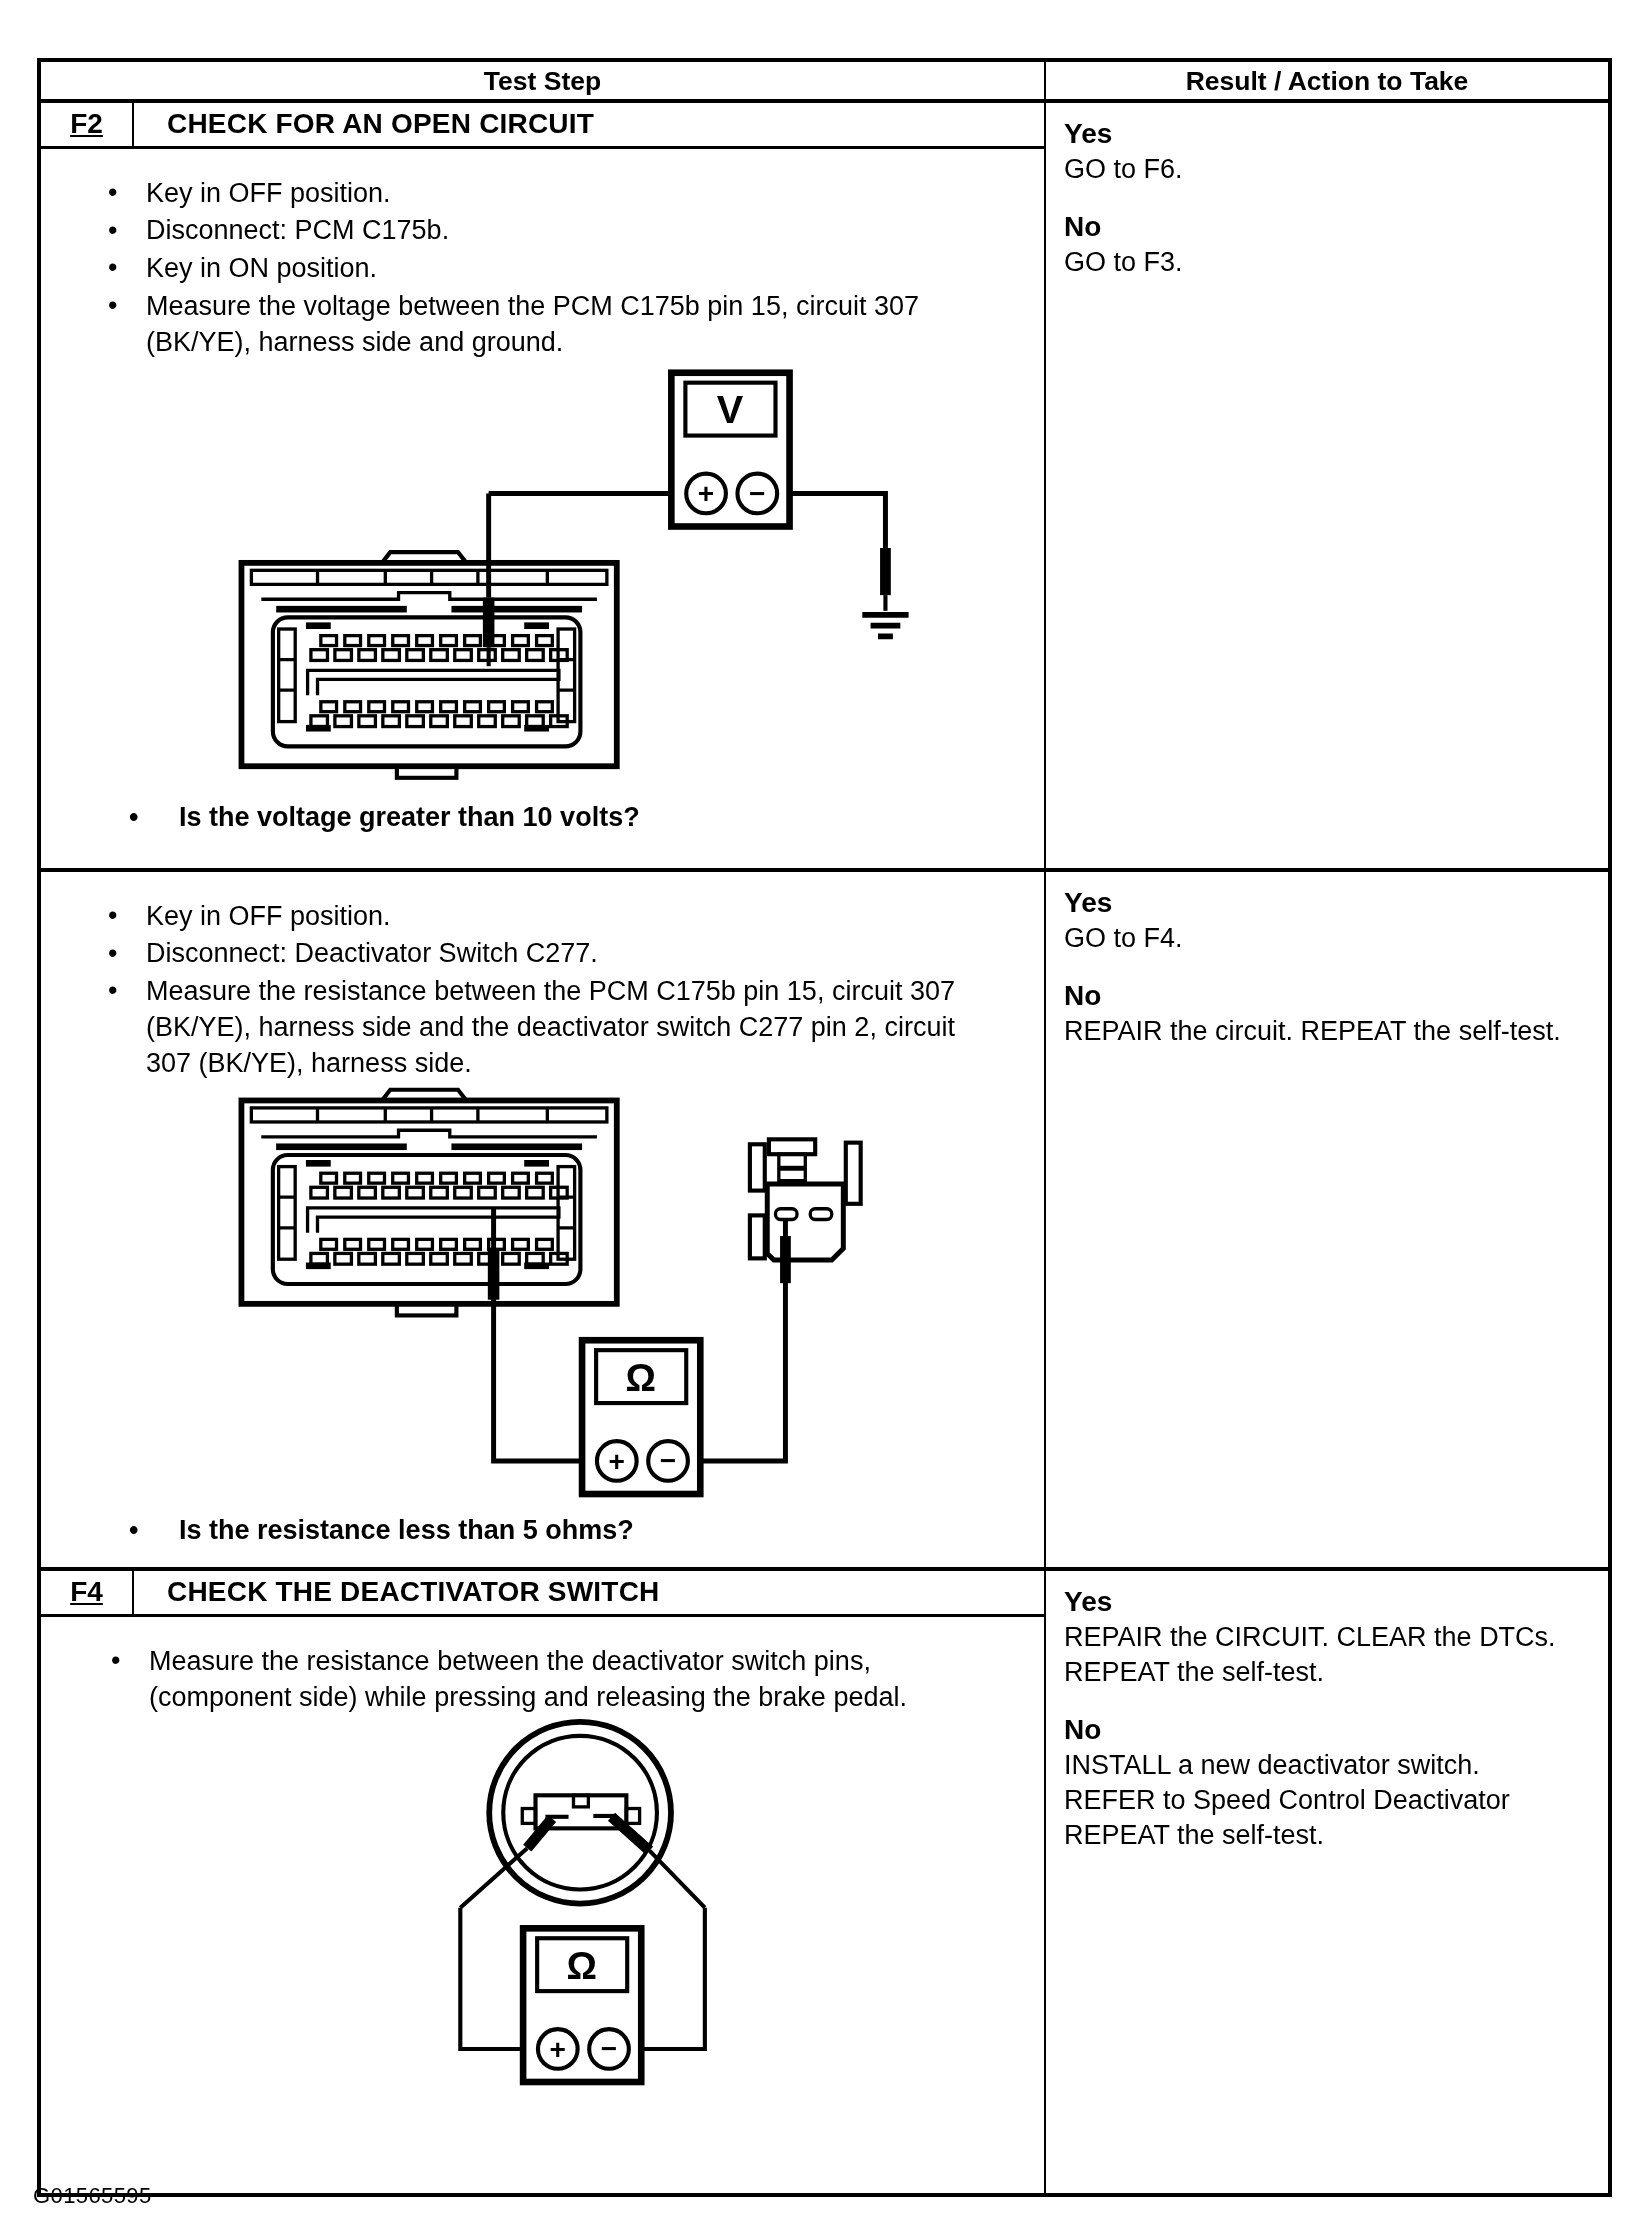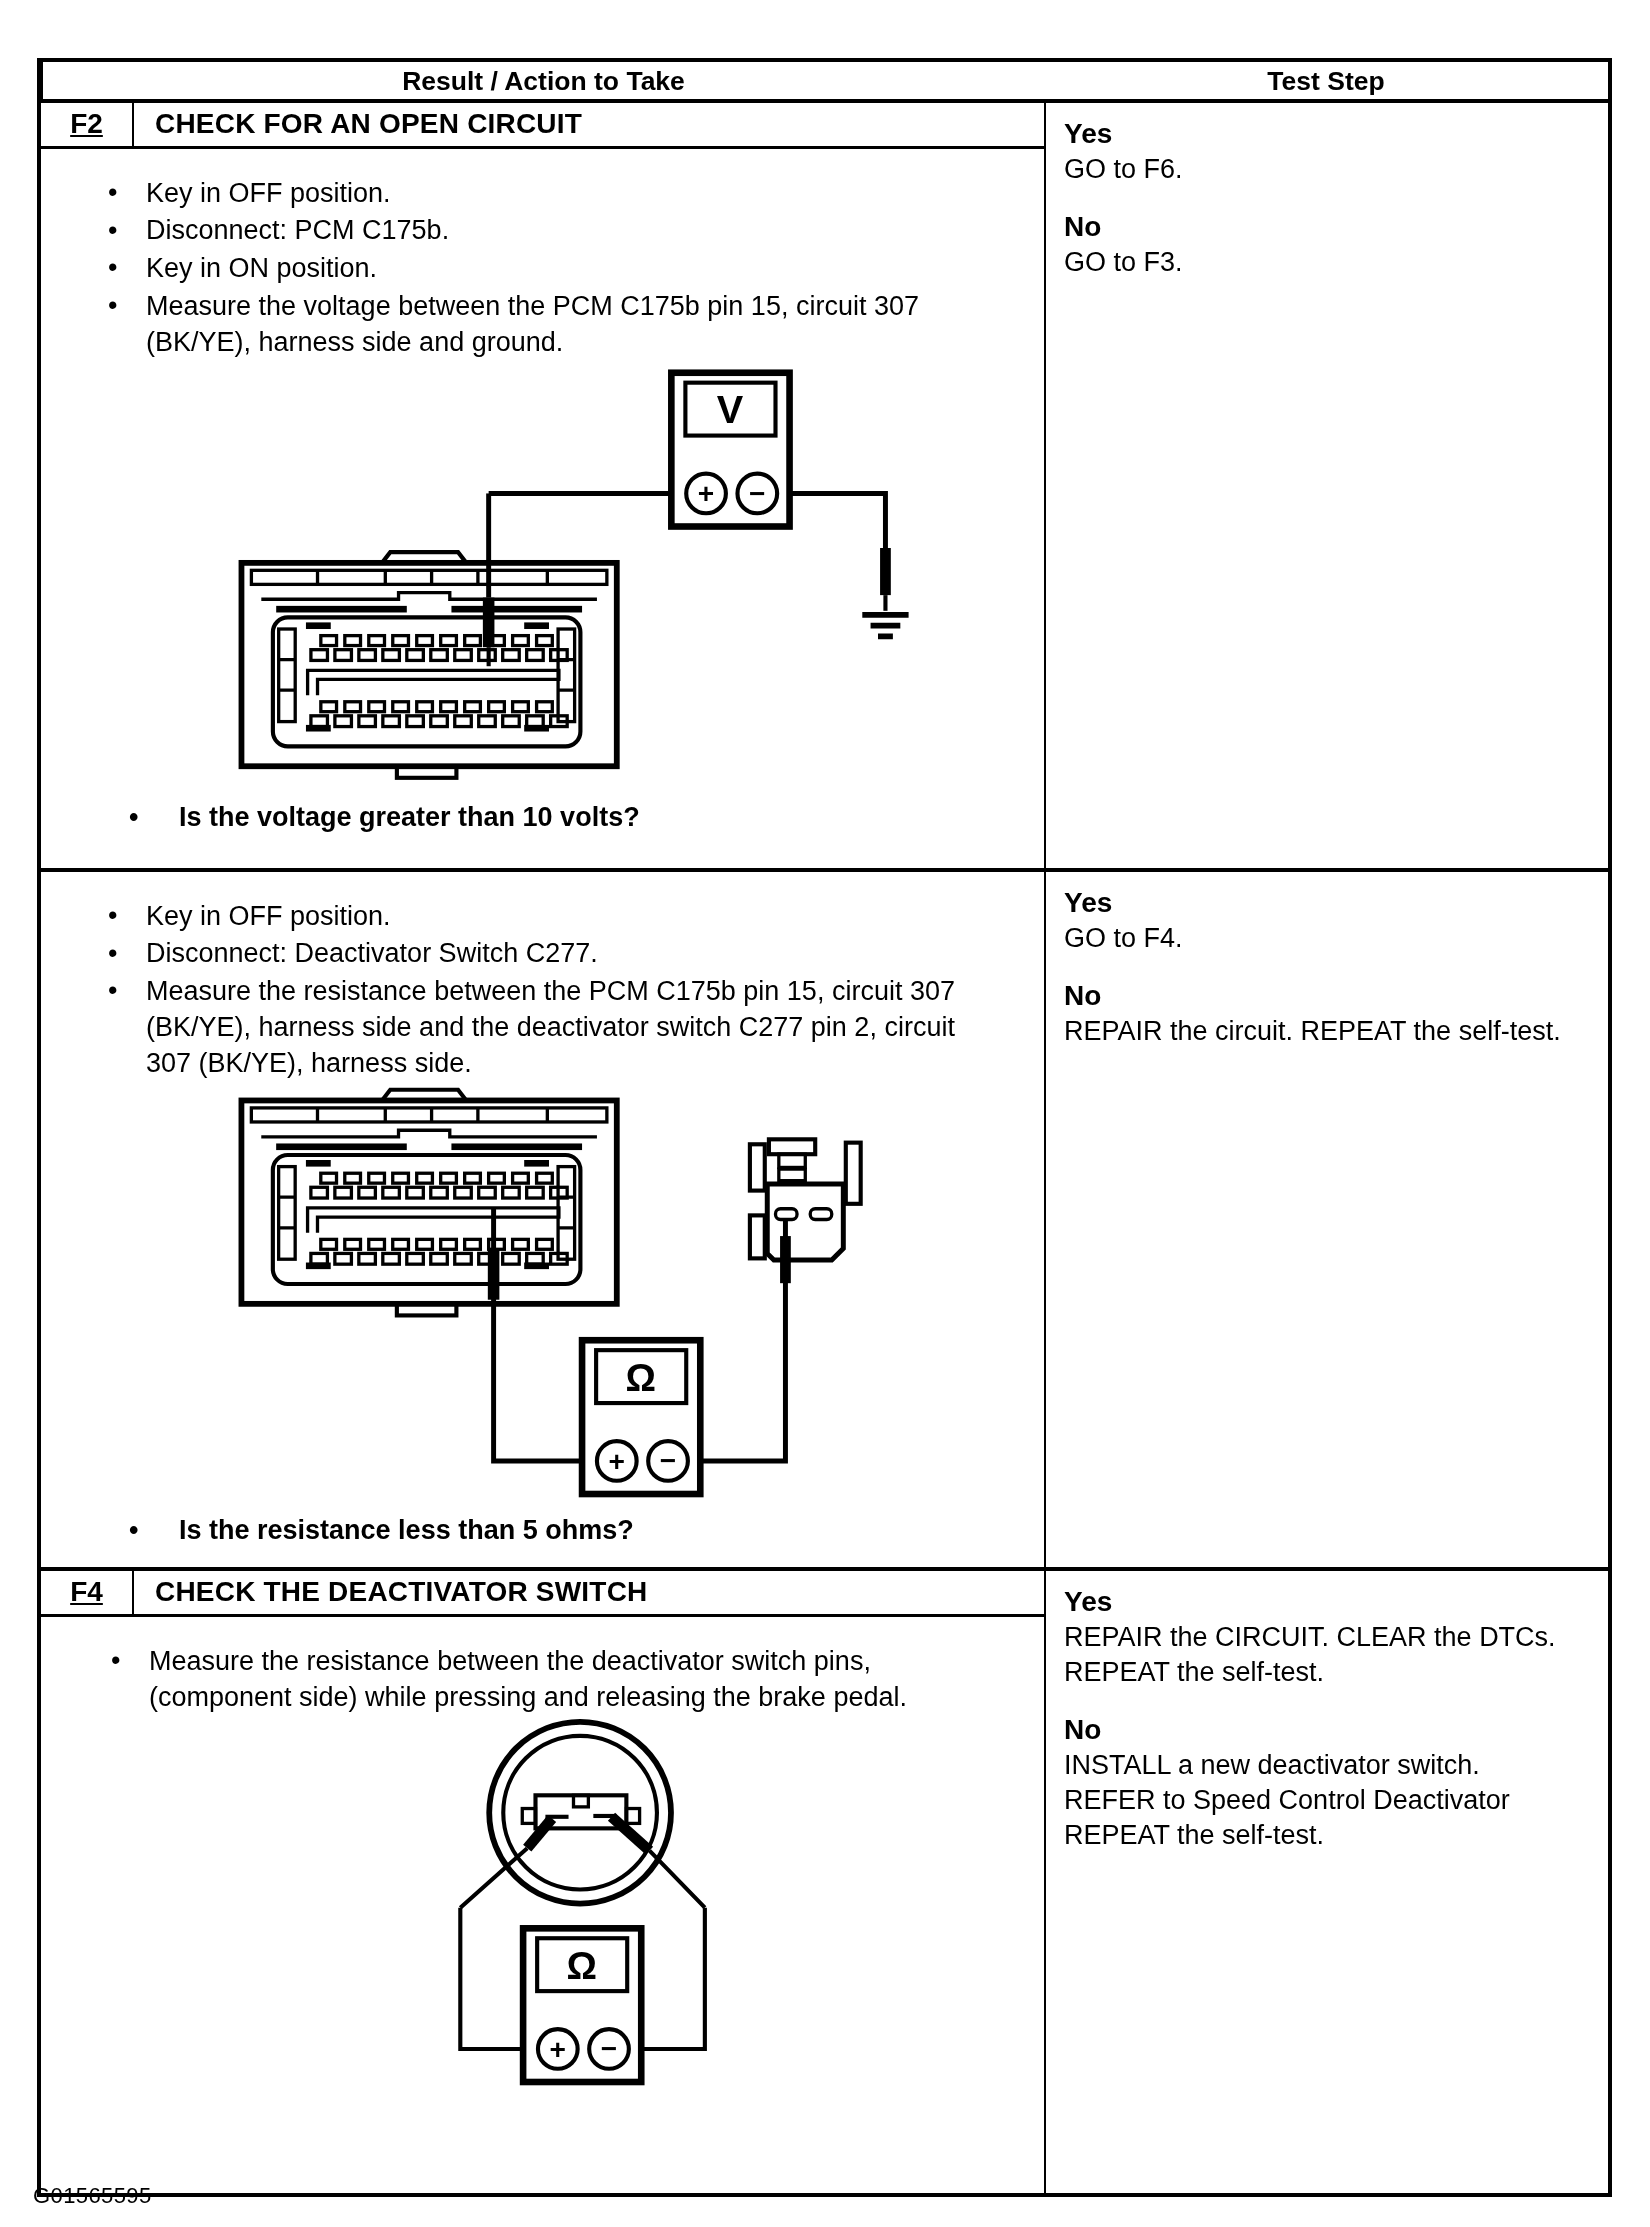--- a/index.html
+++ b/index.html
@@ -15,21 +15,21 @@
   .thead { display:grid; grid-template-columns:1003px 1fr; }
   .th { font-weight:bold; font-size:26.5px; line-height:33px; text-align:center; padding:2.5px 0 1.7px; }
   .th-right { border-left:2.5px solid #000; }
   .step { display:grid; grid-template-columns:1003px 1fr; border-top:4.1px solid #000; }
   .right-col { border-left:2.5px solid #000; padding:13.2px 8.3px 13.2px 18px; }
   .band { display:flex; border-bottom:3.3px solid #000; height:43px; }
   .step-id {
     width:91px; border-right:2.5px solid #000; text-align:center;
     font-weight:bold; font-size:28px; line-height:41px; flex:0 0 auto;text-decoration:underline;
   }
-  .step-title { padding-left:21px; font-weight:bold; font-size:28px; line-height:42px; letter-spacing:0.2px; white-space:nowrap; }
+  .step-title { padding-left:33px; font-weight:bold; font-size:28px; line-height:42px; letter-spacing:0.2px; white-space:nowrap; }
   .body { padding:11.6px 0 8.3px 45px;margin-top:14px; }
   .b-f2 { min-height:685px; } .b-f3 { min-height:661px; } .b-f4 { min-height:542px;padding-left:48px; }
   .li {
     position:relative; padding-left:60px; max-width:843px;
     font-size:27px; line-height:36px; margin-bottom:1.7px;
   }
   .li::before { content:"\2022"; position:absolute; left:22px; top:-0.8px; }
   .diagram { position:relative; overflow:hidden; }
   .d-f2 { height:434px; } .d-f3 { height:426px; } .d-f4 { height:442px; }
   .diagram svg { display:block; }
@@ -137,22 +137,22 @@
       <rect class="s" stroke-width="4" x="34" y="90" width="26" height="13" rx="6"></rect>
       <rect class="s" stroke-width="4" x="76" y="90" width="26" height="13" rx="6"></rect>
     </g>
   </defs>
 </svg>
 
 <div class="sheet">
   <div class="ptable">
 
     <div class="thead">
+      <div class="th">Test Step</div>
       <div class="th th-right">Result / Action to Take</div>
-      <div class="th">Test Step</div>
     </div>
 
     <section class="step">
       <div>
         <div class="band">
           <div class="step-id">F2</div>
           <div class="step-title">CHECK FOR AN OPEN CIRCUIT</div>
         </div>
         <div class="body b-f2">
           <div class="bullets">

